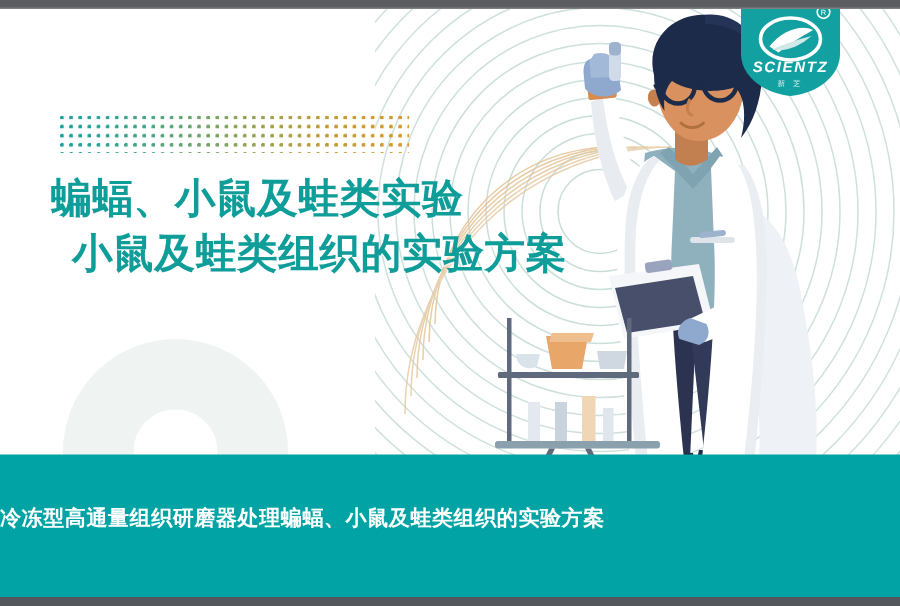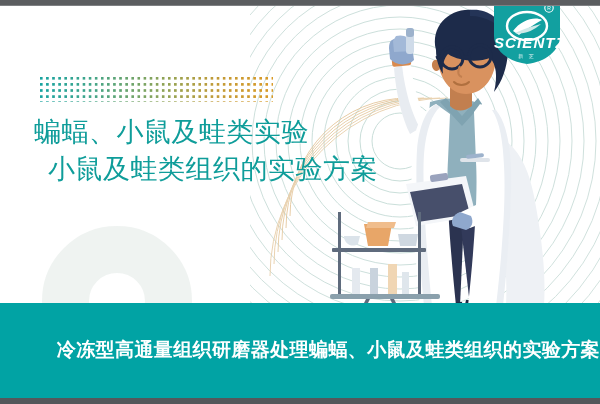--- a/index.html
+++ b/index.html
@@ -60,52 +60,52 @@
     mask-size:6.1px 6.1px;
   }
 
   
   .headline{
     position:absolute;left:34px;top:108px;width:420px;
   }
   .headline .ln{
     display:block;
     color:#0f9d9a;
-    font-weight:normal;
+    font-weight:bold;
     font-size:27px;
     line-height:37px;
     letter-spacing:.5px;
     white-space:nowrap;
     text-shadow:0 1px 0 rgba(255,255,255,.55);
   }
   .headline .ln2{ margin-left:14px; }
 
   
   .banner{
     position:absolute;left:0;bottom:0;width:600px;height:95px;
     background:#01a3a4;
   }
   .banner-text{
     position:absolute;left:0;top:34px;width:600px;
-    text-align:right;
+    text-align:left;
     color:#ffffff;
-    font-size:19px;
+    font-size:14px;
     font-weight:bold;
     letter-spacing:.4px;
     white-space:nowrap;
   }
 
   
   .badge{
     position:absolute;right:40px;top:-4px;width:66px;height:62px;
   }
   .badge-label{
     position:absolute;left:0;right:0;bottom:13px;
     text-align:center;color:#ffffff;
-    font-size:15px;font-weight:bold;font-style:italic;letter-spacing:1.1px;
+    font-size:10px;font-weight:bold;font-style:italic;letter-spacing:1.1px;
   }
   .badge-sub{
     position:absolute;left:0;right:0;bottom:5px;
     text-align:center;color:#d8efee;
     font-size:5px;letter-spacing:2px;
   }
 
   
   .scientist{position:absolute;left:310px;top:0px;width:290px;height:320px;}
   .cart{position:absolute;left:330px;top:200px;width:110px;height:105px;}

